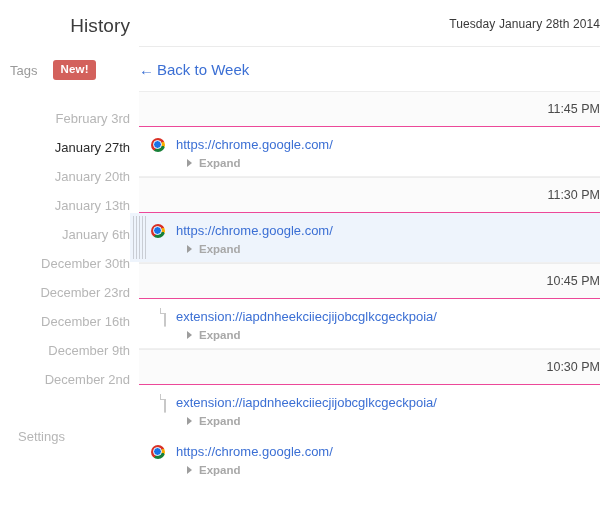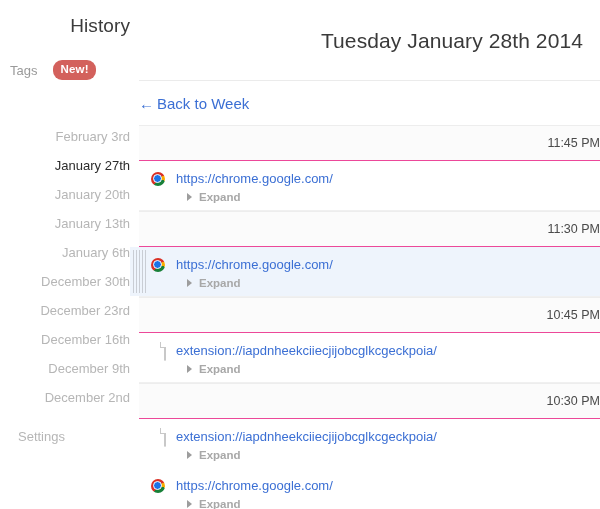--- a/index.html
+++ b/index.html
@@ -44,24 +44,24 @@
     margin-right: 16px;
   }
   .new-badge {
     display: inline-block;
     background: #d3615c;
     color: #ffffff;
     font-size: 11.5px;
     font-weight: bold;
     line-height: 1;
     padding: 4px 7px 5px 7px;
-    border-radius: 9px;
+    border-radius: 3px;
     letter-spacing: 0.2px;
   }
-  .date-list { margin-top: 36px; }
+  .date-list { margin-top: 18px; }
   .date-item {
     font-size: 13px;
     color: #b6b6b6;
     padding-left: 10px;
     height: 29px;
     line-height: 29px;
     white-space: nowrap;
     cursor: pointer;
   }
   .date-item.active { color: #2c2c2c; }
@@ -76,24 +76,24 @@
   }
 
   
   .main {
     flex: 1 1 auto;
     min-width: 0;
     position: relative;
     background: #fff;
   }
   .page-title {
-    font-size: 21px;
+    font-size: 12px;
     color: #3a3a3a;
     font-weight: 400;
-    margin: 17px;
+    margin: 0;
     padding: 0 0 0 9px;
     height: 46px;
     line-height: 48px;
     letter-spacing: 0.1px;
   }
   .title-rule {
     height: 1px;
     background: #ebebeb;
     margin: 0 0 0 9px;
   }

